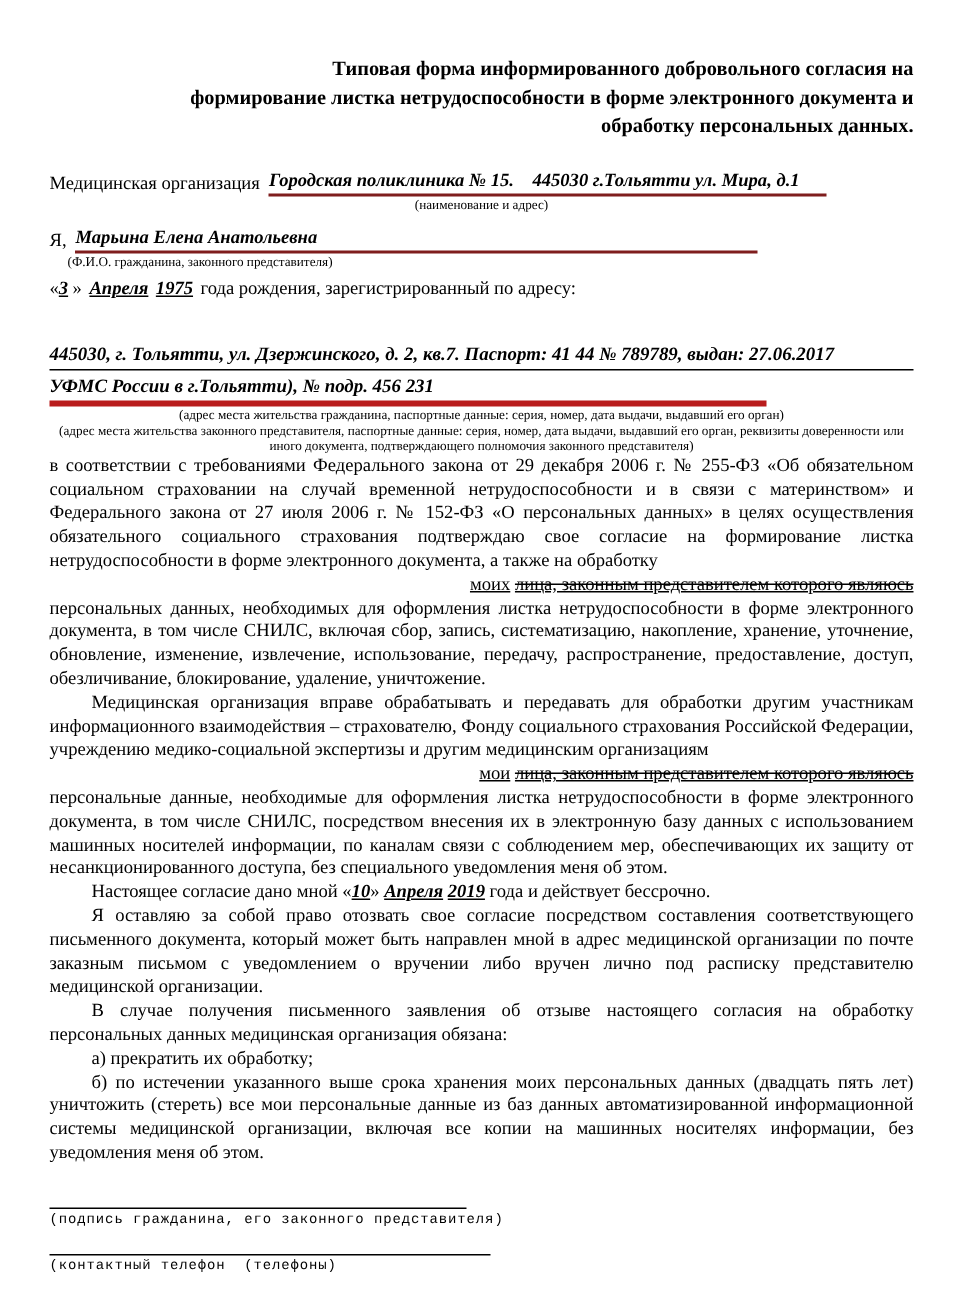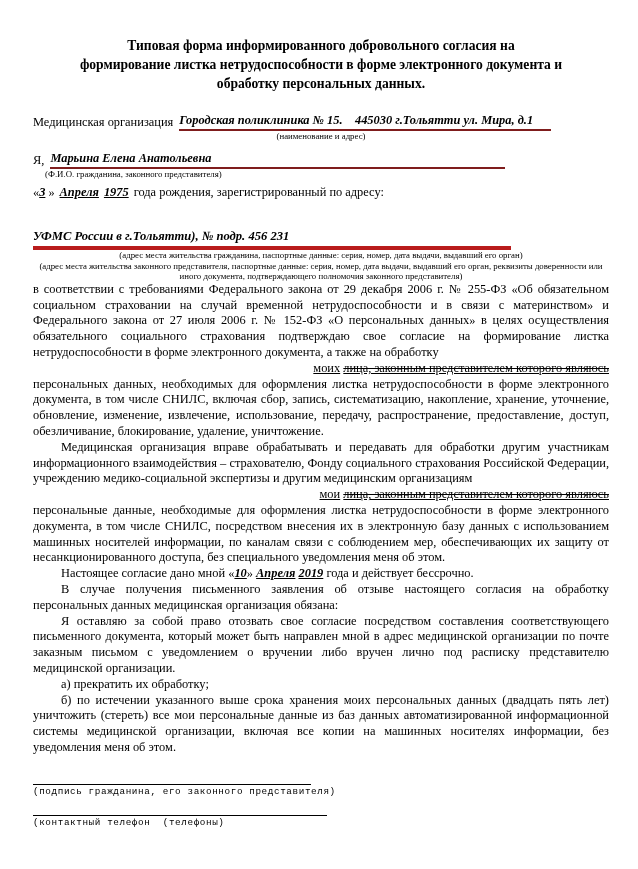--- a/index.html
+++ b/index.html
@@ -12,21 +12,21 @@
     font-family: "Liberation Serif", "DejaVu Serif", serif;
     font-size: 12.4px;
     line-height: 15.8px;
     padding: 36px 29px 0 33px;
     overflow: hidden;
     position: relative;
   }
   .title {
     font-size: 13.6px;
     font-weight: bold;
-    text-align: center;
+    text-align: right;
     line-height: 19px;
     white-space: pre-line;
     margin-bottom: 20px;
   }
   .field-row { display: flex; align-items: flex-end; }
   .field-row .label { white-space: nowrap; padding-right: 6px; }
   .fill-area {
     flex: 1;
     border-bottom: 2px solid #7f1d1d;
     min-height: 15px;
@@ -99,20 +99,21 @@
     <span class="label">Я,</span>
     <span class="fill-area"><span class="filled">Марьина Елена Анатольевна</span></span>
   </div>
   <div class="caption fio">(Ф.И.О. гражданина, законного представителя)</div>
 
   <p class="body-text birth-line">
     <span>«</span><span class="filled">3</span><span class="gap-q">»</span><span class="filled gap-w">Апреля</span><span class="filled gap-w">1975</span><span class="gap-w">года рождения, зарегистрированный по адресу:</span>
   </p>
 
   <div class="addr-block">
+    <div class="addr-line1"><span class="filled">445030, г. Тольятти, ул. Дзержинского, д. 2, кв.7. Паспорт: 41 44 № 789789, выдан: 27.06.2017</span></div>
     <div class="addr-line2"><span class="filled">УФМС России в г.Тольятти), № подр. 456 231</span></div>
     <div class="caption center">(адрес места жительства гражданина, паспортные данные: серия, номер, дата выдачи, выдавший его орган)</div>
     <div class="caption center">(адрес места жительства законного представителя, паспортные данные: серия, номер, дата выдачи, выдавший его орган, реквизиты доверенности или иного документа, подтверждающего полномочия законного представителя)</div>
   </div>
 
   <p class="body-text">в соответствии с требованиями Федерального закона от 29 декабря 2006 г. № 255-ФЗ «Об обязательном социальном страховании на случай временной нетрудоспособности и в связи с материнством» и Федерального закона от 27 июля 2006 г. № 152-ФЗ «О персональных данных» в целях осуществления обязательного социального страхования подтверждаю свое согласие на формирование листка нетрудоспособности в форме электронного документа, а также на обработку</p>
 
   <div class="strike-line">
     <span class="u">моих</span>
     <span class="struck">лица, законным представителем которого являюсь</span>
@@ -131,23 +132,23 @@
 
 
   <p class="body-text indent consent-line">
     <span>Настоящее согласие дано мной</span>
     <span>«</span><span class="filled">10</span><span>»</span>
     <span class="filled">Апреля</span>
     <span class="filled">2019</span>
     <span>года и действует бессрочно.</span>
   </p>
 
+  <p class="body-text indent">Я оставляю за собой право отозвать свое согласие посредством составления соответствующего письменного документа, который может быть направлен мной в адрес медицинской организации по почте заказным письмом с уведомлением о вручении либо вручен лично под расписку представителю медицинской организации.</p>
+
   <p class="body-text indent">В случае получения письменного заявления об отзыве настоящего согласия на обработку персональных данных медицинская организация обязана:</p>
-
-  <p class="body-text indent">Я оставляю за собой право отозвать свое согласие посредством составления соответствующего письменного документа, который может быть направлен мной в адрес медицинской организации по почте заказным письмом с уведомлением о вручении либо вручен лично под расписку представителю медицинской организации.</p>
 
   <p class="body-text indent">а) прекратить их обработку;</p>
 
   <p class="body-text indent">б) по истечении указанного выше срока хранения моих персональных данных (двадцать пять лет) уничтожить (стереть) все мои персональные данные из баз данных автоматизированной информационной системы медицинской организации, включая все копии на машинных носителях информации, без уведомления меня об этом.</p>
 
   <div class="sig-block">
     <div class="sig-rule r1"></div>
     <div class="mono-caption">(подпись гражданина, его законного представителя)</div>
   </div>
 

